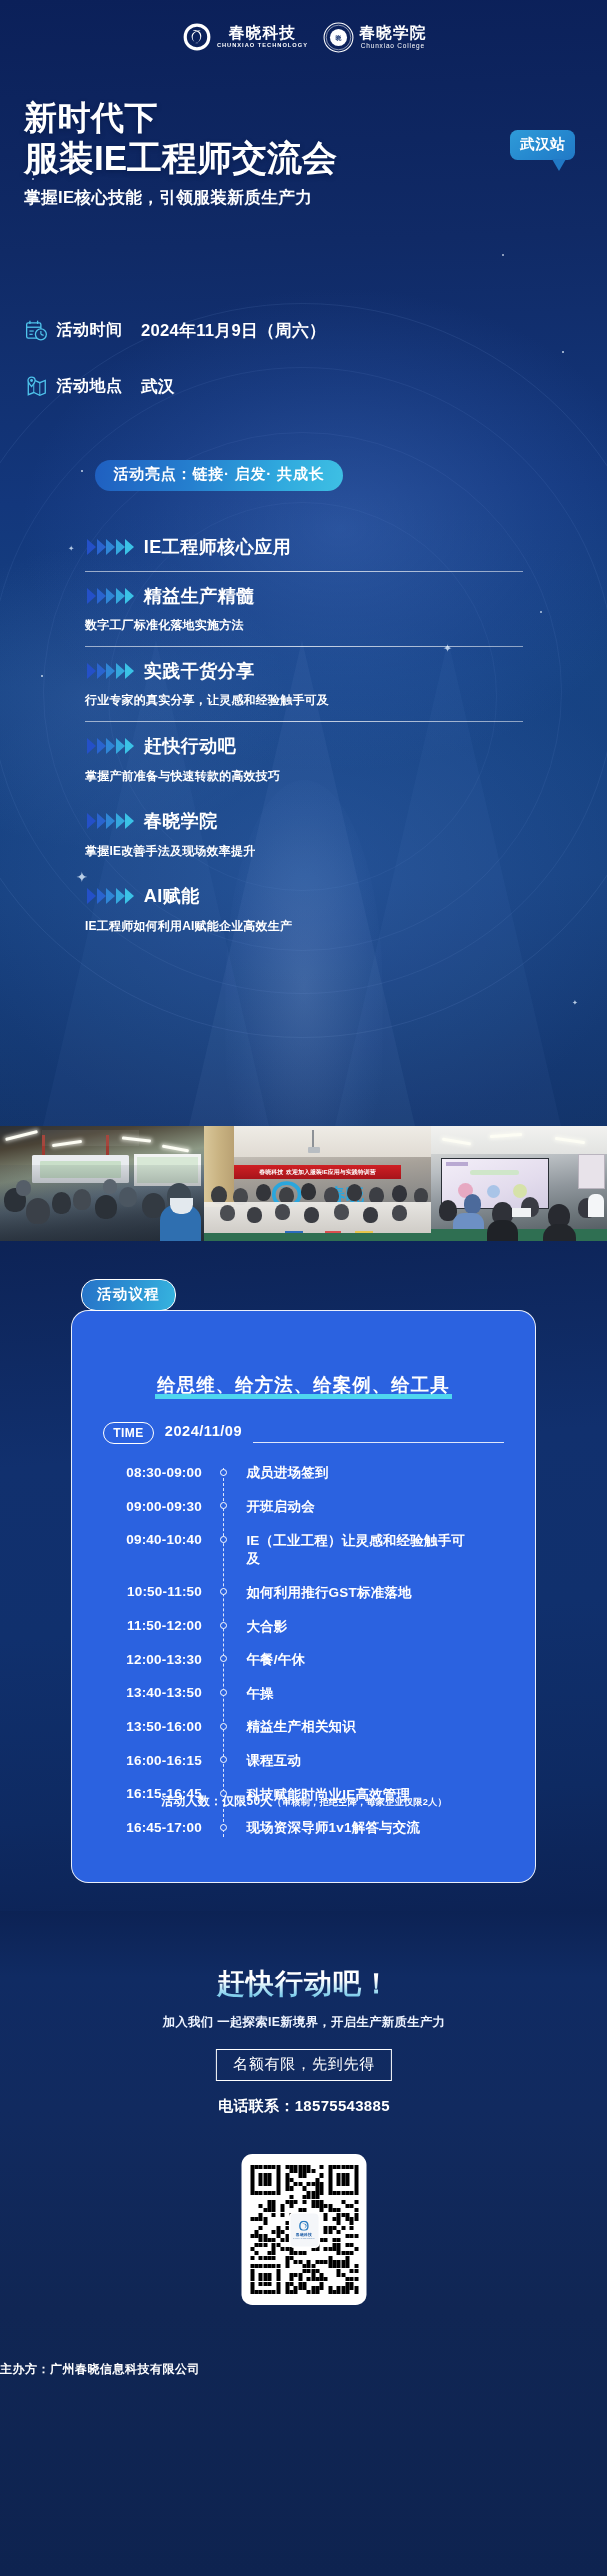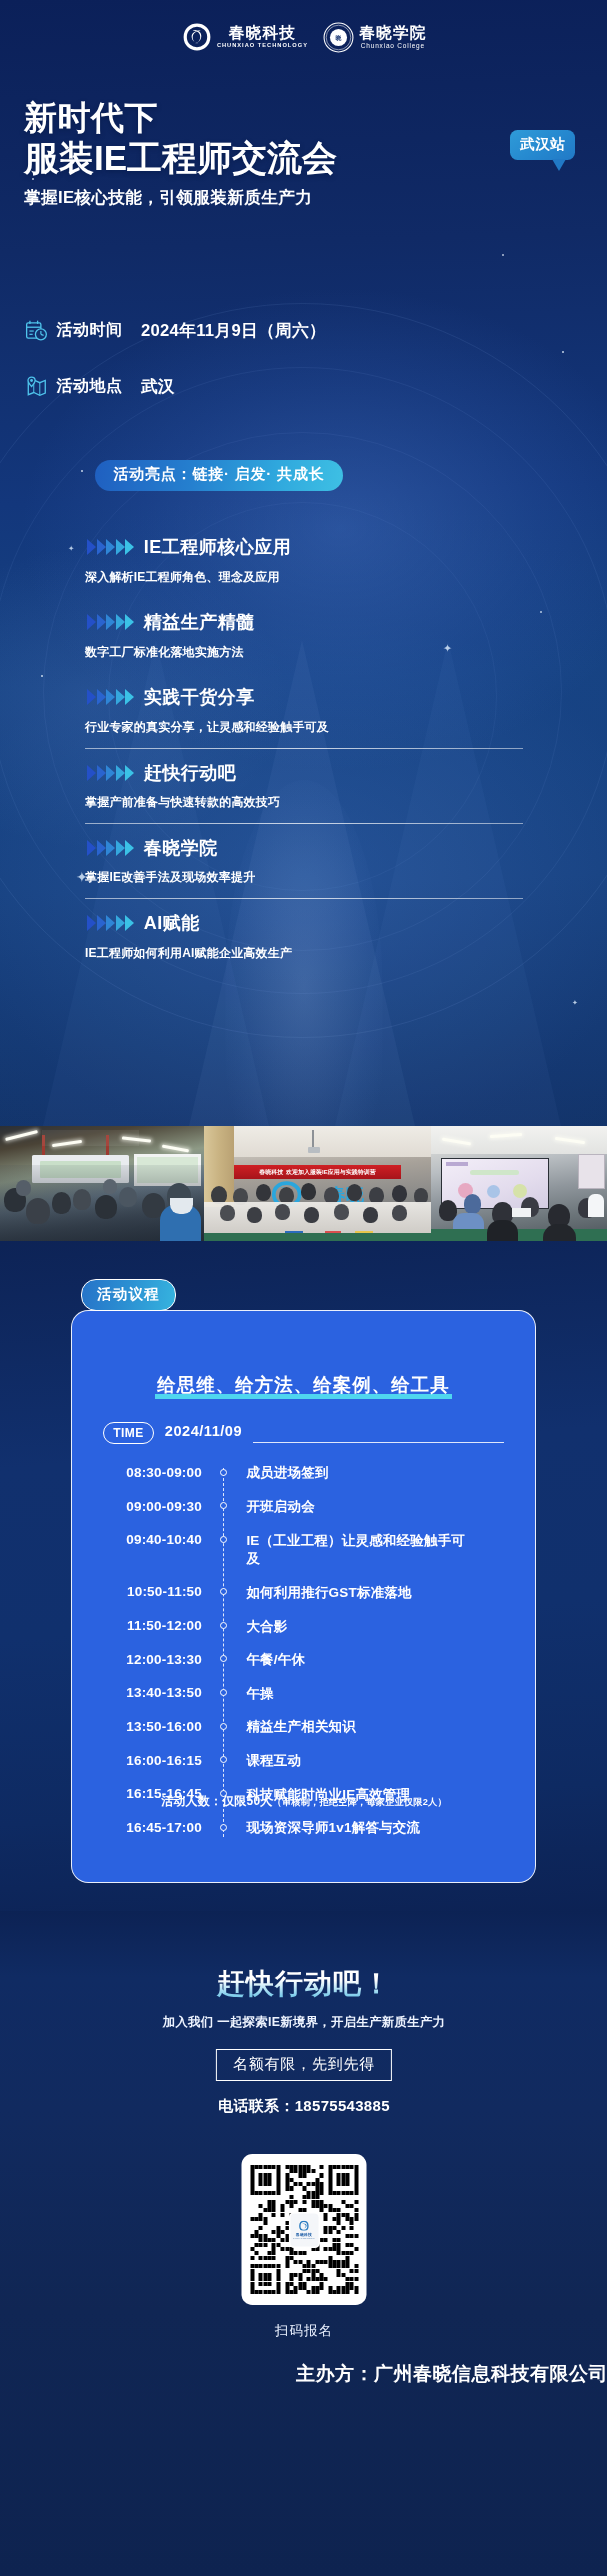--- a/index.html
+++ b/index.html
@@ -206,22 +206,22 @@
     box-shadow:0 0 0 1.6px #fff; display:flex; flex-direction:column;
     align-items:center; justify-content:center; gap:1.1px;
   }
   .qr-logo-cn{ font-size:3.8px; font-weight:bold; color:#1f5fa8; letter-spacing:0.3px;}
   .qr-logo-en{ font-size:1.6px; color:#5a86b5; letter-spacing:0.1px;}
   .scan-label{
     position:absolute; left:0; top:411px; width:100%; text-align:center;
     font-size:13.5px; letter-spacing:1.1px; color:#eaf1ff;
   }
   .host{
-    position:absolute; left:0; top:450px; width:100%; text-align:right;
-    font-size:19px; font-weight:bold; letter-spacing:0.5px;
+    position:absolute; left:0; top:450px; width:100%; text-align:left;
+    font-size:12px; font-weight:bold; letter-spacing:0.5px;
   }
 
   
   .ico{ flex:0 0 auto; }
 </style>
 </head>
 <body>
 
 <section class="hero">
   <div class="arc a1"></div>
@@ -312,21 +312,20 @@
         <div class="hl-head">
       <span class="chev-grp">
             <span class="chev" style="border-left:9.2px solid #2450c8;"></span>
             <span class="chev" style="border-left:9.2px solid #2a64cf;"></span>
             <span class="chev" style="border-left:9.2px solid #2f86d6;"></span>
             <span class="chev" style="border-left:9.2px solid #35a8de;"></span>
             <span class="chev" style="border-left:9.2px solid #3bc2e6;"></span>
           </span>
       <span class="hl-title">IE工程师核心应用</span>
     </div>
-    <div class="hl-desc" style="margin:9.7px 0 0 42px;">深入解析IE工程师角色、理念及应用</div>
     <div class="hl-sep" style="margin:12px 42px 0 42px;"></div>
       </div>
       <div class="hl-item" style="margin-bottom: 12px;">
         <div class="hl-head">
       <span class="chev-grp">
             <span class="chev" style="border-left:9.2px solid #2450c8;"></span>
             <span class="chev" style="border-left:9.2px solid #2a64cf;"></span>
             <span class="chev" style="border-left:9.2px solid #2f86d6;"></span>
             <span class="chev" style="border-left:9.2px solid #35a8de;"></span>
             <span class="chev" style="border-left:9.2px solid #3bc2e6;"></span>
@@ -955,16 +954,15 @@
     <div class="qr-logo">
       <svg width="10.8" height="10.8" viewBox="0 0 24 24">
         <path d="M3 12 C3 6 7 2 12 2 C17 2 21 6 21 12 C21 18 17 22 12 22 C7 22 3 18 3 12 Z" fill="none" stroke="#2b7cc0" stroke-width="3"></path>
         <path d="M9 7 C14 7 16 9.5 16 12 C16 15 14 17.5 10 17.5 C14.5 17.5 18 15 18 11 C18 8 14.5 6 9 6.5 Z" fill="#2b7cc0"></path>
       </svg>
       <div class="qr-logo-cn">春晓科技</div>
       <div class="qr-logo-en">CHUNXIAO TECHNOLOGY</div>
     </div>
   </div>
 
-  <div class="scan-label">扫码报名</div>
   <div class="host">主办方：广州春晓信息科技有限公司</div>
 </section>
 
 
 </body></html>

